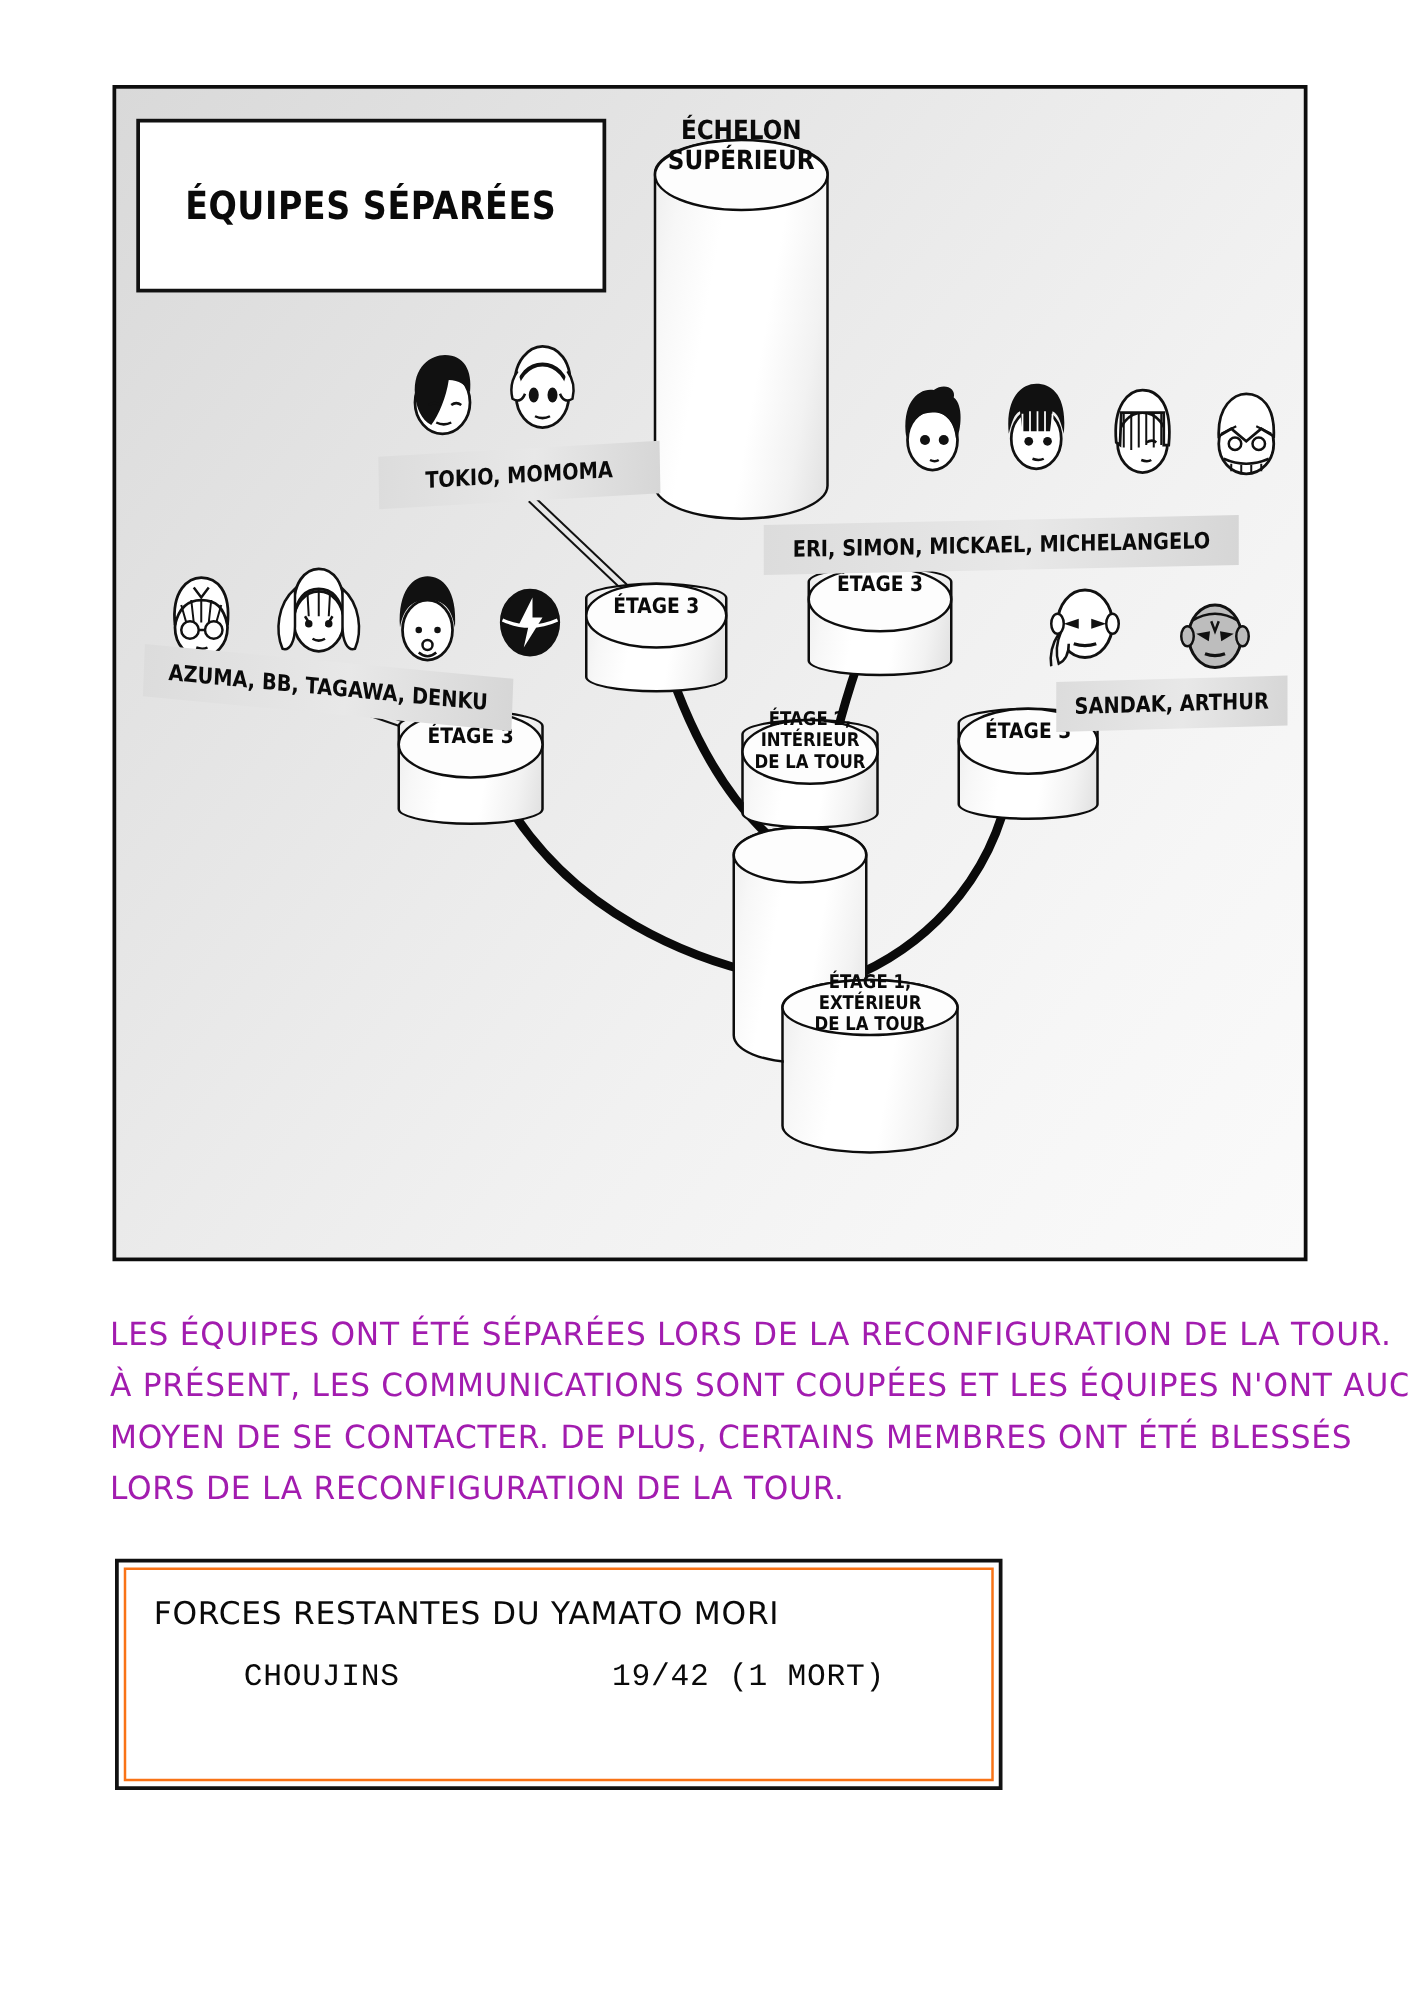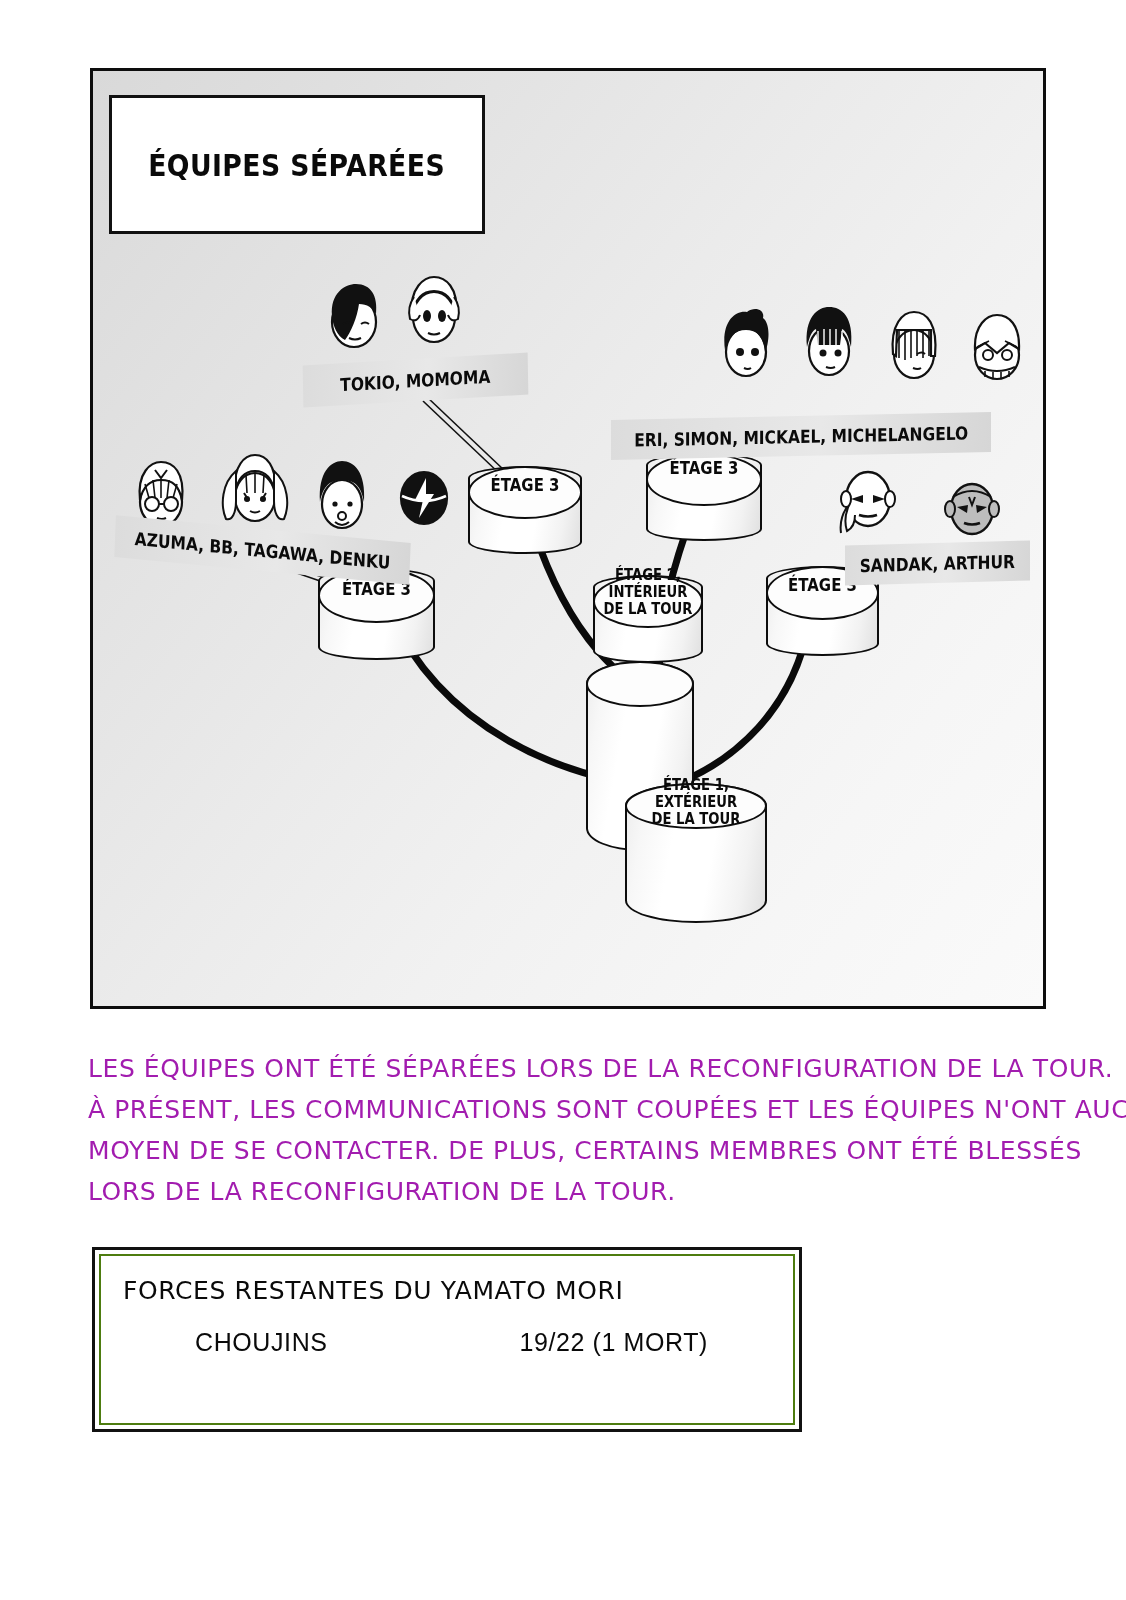--- a/index.html
+++ b/index.html
@@ -104,25 +104,25 @@
 
   
   #narration{position:absolute;left:88px;top:1048px;width:1000px;
      font-family:"DejaVu Sans",sans-serif;font-size:25.5px;font-weight:400;
      line-height:41px;letter-spacing:.6px;color:#a21caf;}
   #narration div{white-space:nowrap;transform:scaleX(.98);transform-origin:left center;}
 
   
   #stats-box{position:absolute;left:92px;top:1247px;width:710px;height:185px;
      border:3px solid #111;background:#fff;padding:4px;box-sizing:border-box;}
-  #stats-inner{width:100%;height:100%;border:2px solid #4d7c0f;box-sizing:border-box;
+  #stats-inner{width:100%;height:100%;border:2px solid #f97316;box-sizing:border-box;
      padding:20px 0 0 22px;}
   #stats-title{font-family:"DejaVu Sans",sans-serif;font-size:25px;letter-spacing:.6px;color:#0a0a0a;}
   #stats-rows{margin-top:18px;}
-  .stat-row{display:flex;font-family:Liberation Sans, sans-serif;font-size:25px;
+  .stat-row{display:flex;font-family:Liberation Mono, monospace;font-size:25px;
      letter-spacing:.6px;color:#0a0a0a;line-height:38px;}
   .stat-row .k{width:265px;padding-left:72px;box-sizing:border-box;}
   .stat-row .v{width:320px;text-align:right;}
 </style>
 </head>
 <body>
 
 <div id="diagram-panel">
 
   <div id="title-box">
@@ -150,20 +150,28 @@
     </g>
 
     <g fill="#0a0a0a">
       <path d="M428,424 L449,460 L410,450 Z"></path>
       <path d="M610,418 L600,456 L578,424 Z"></path>
       <path d="M290,528 L330,520 L303,552 Z"></path>
       <path d="M720,540 L686,560 L700,522 Z"></path>
     </g>
   </svg>
 
+  <div class="cyl" id="cyl-echelon">
+    <div class="body"></div>
+    <div class="top"></div>
+    <div class="lbl" id="lbl-echelon">
+      <span>ÉCHELON</span><br>
+      <span>SUPÉRIEUR</span>
+    </div>
+  </div>
 
   <div class="cyl" id="cyl-tower2">
     <div class="body"></div>
     <div class="top"></div>
   </div>
 
   <div class="cyl disc" id="cyl-e3-left">
     <div class="body"></div>
     <div class="top"></div>
     <div class="lbl" id="lbl-e3-left">ÉTAGE 3</div>
@@ -358,17 +366,17 @@
   <div>MOYEN DE SE CONTACTER. DE PLUS, CERTAINS MEMBRES ONT ÉTÉ BLESSÉS</div>
   <div>LORS DE LA RECONFIGURATION DE LA TOUR.</div>
 </div>
 
 <div id="stats-box">
   <div id="stats-inner">
     <div id="stats-title">FORCES RESTANTES DU YAMATO MORI</div>
     <div id="stats-rows">
       <div class="stat-row">
         <div class="k">CHOUJINS</div>
-        <div class="v">19/22 (1 MORT)</div>
+        <div class="v">19/42 (1 MORT)</div>
       </div>
     </div>
   </div>
 </div>
 
 </body></html>

